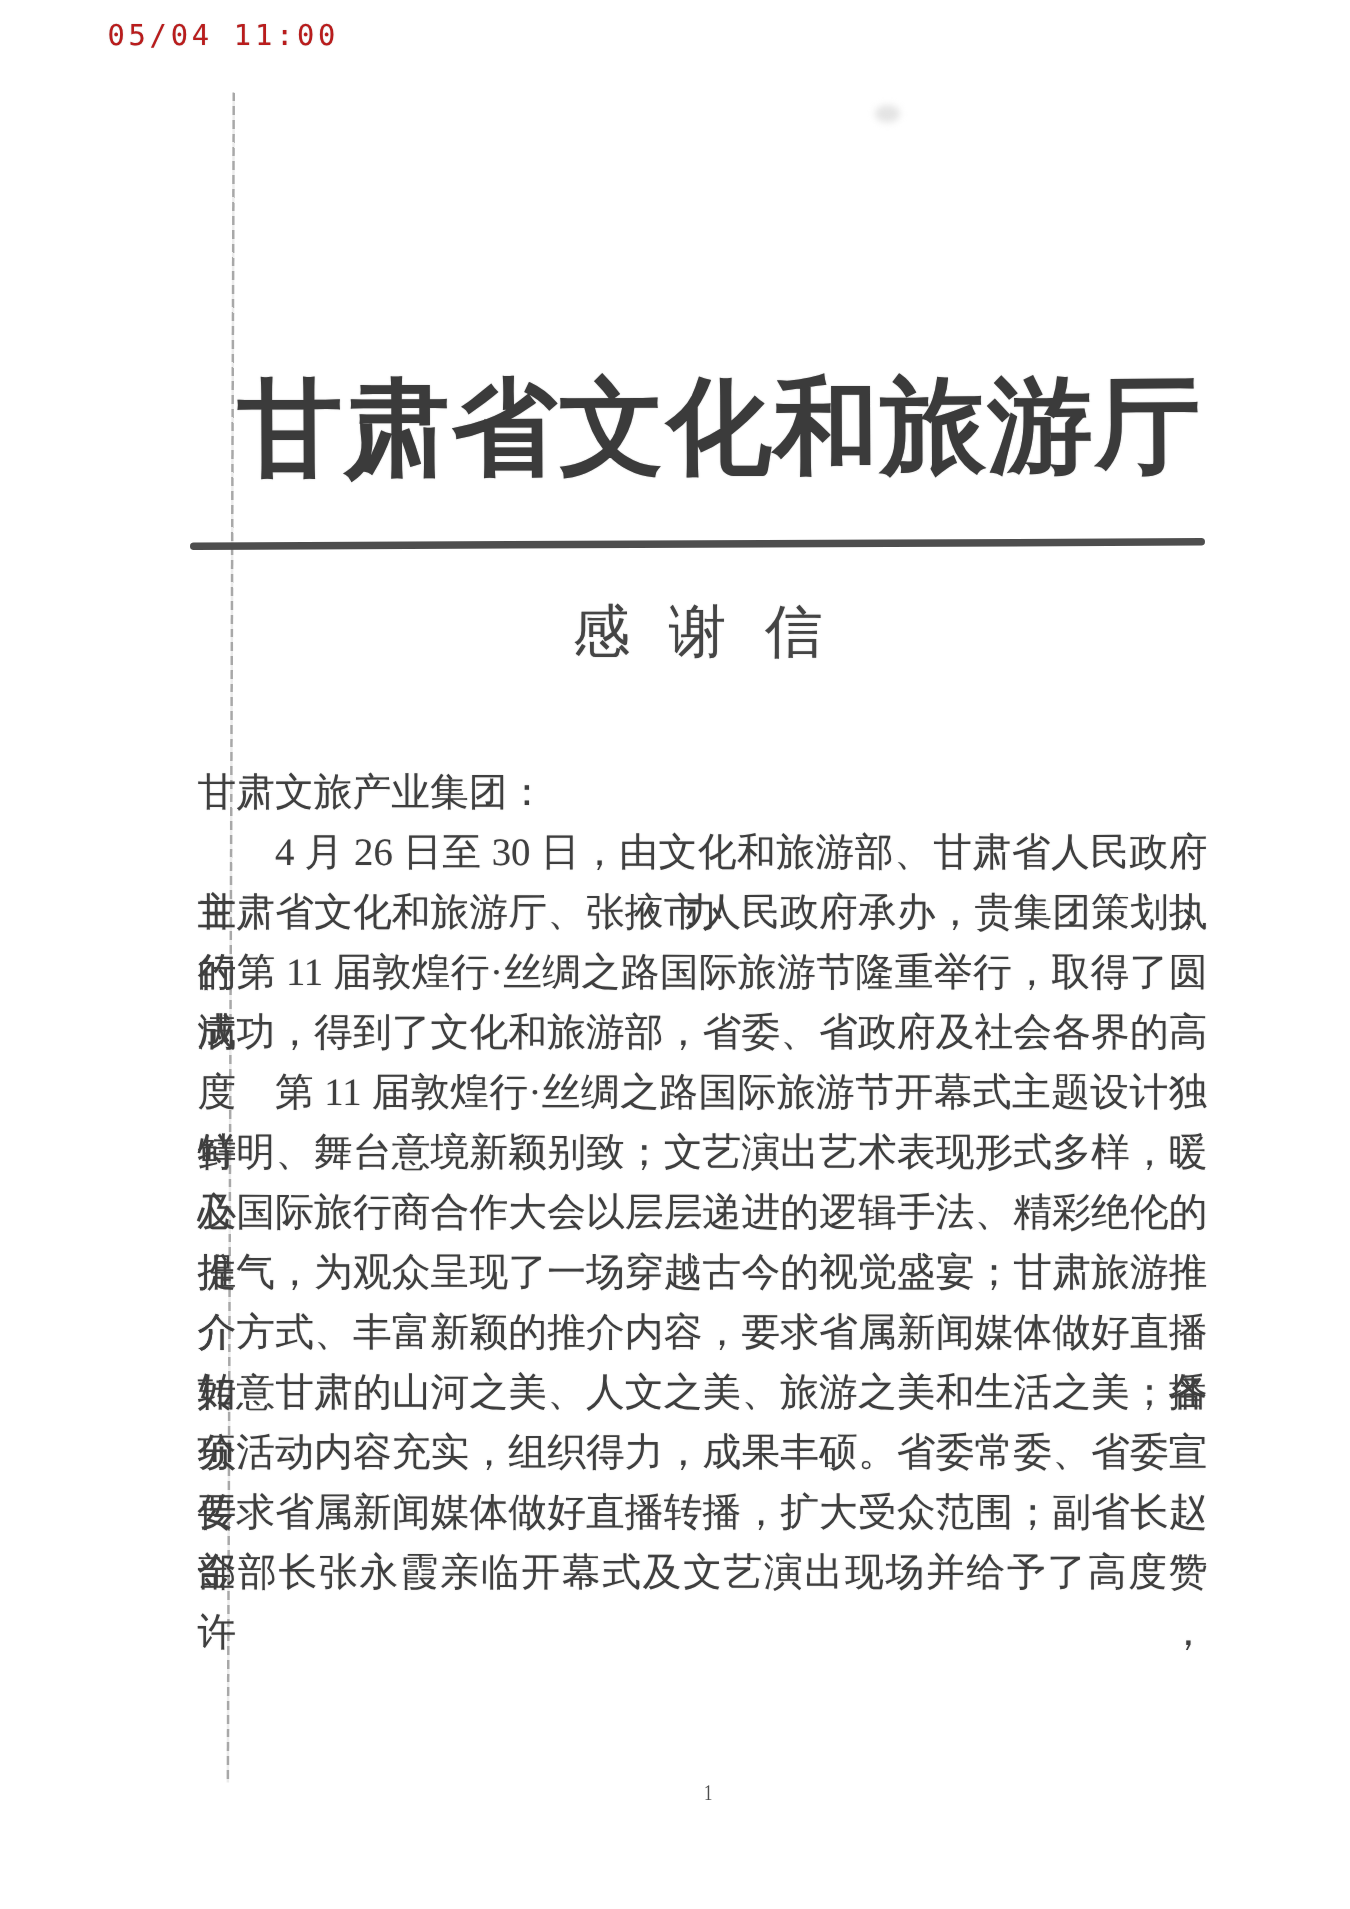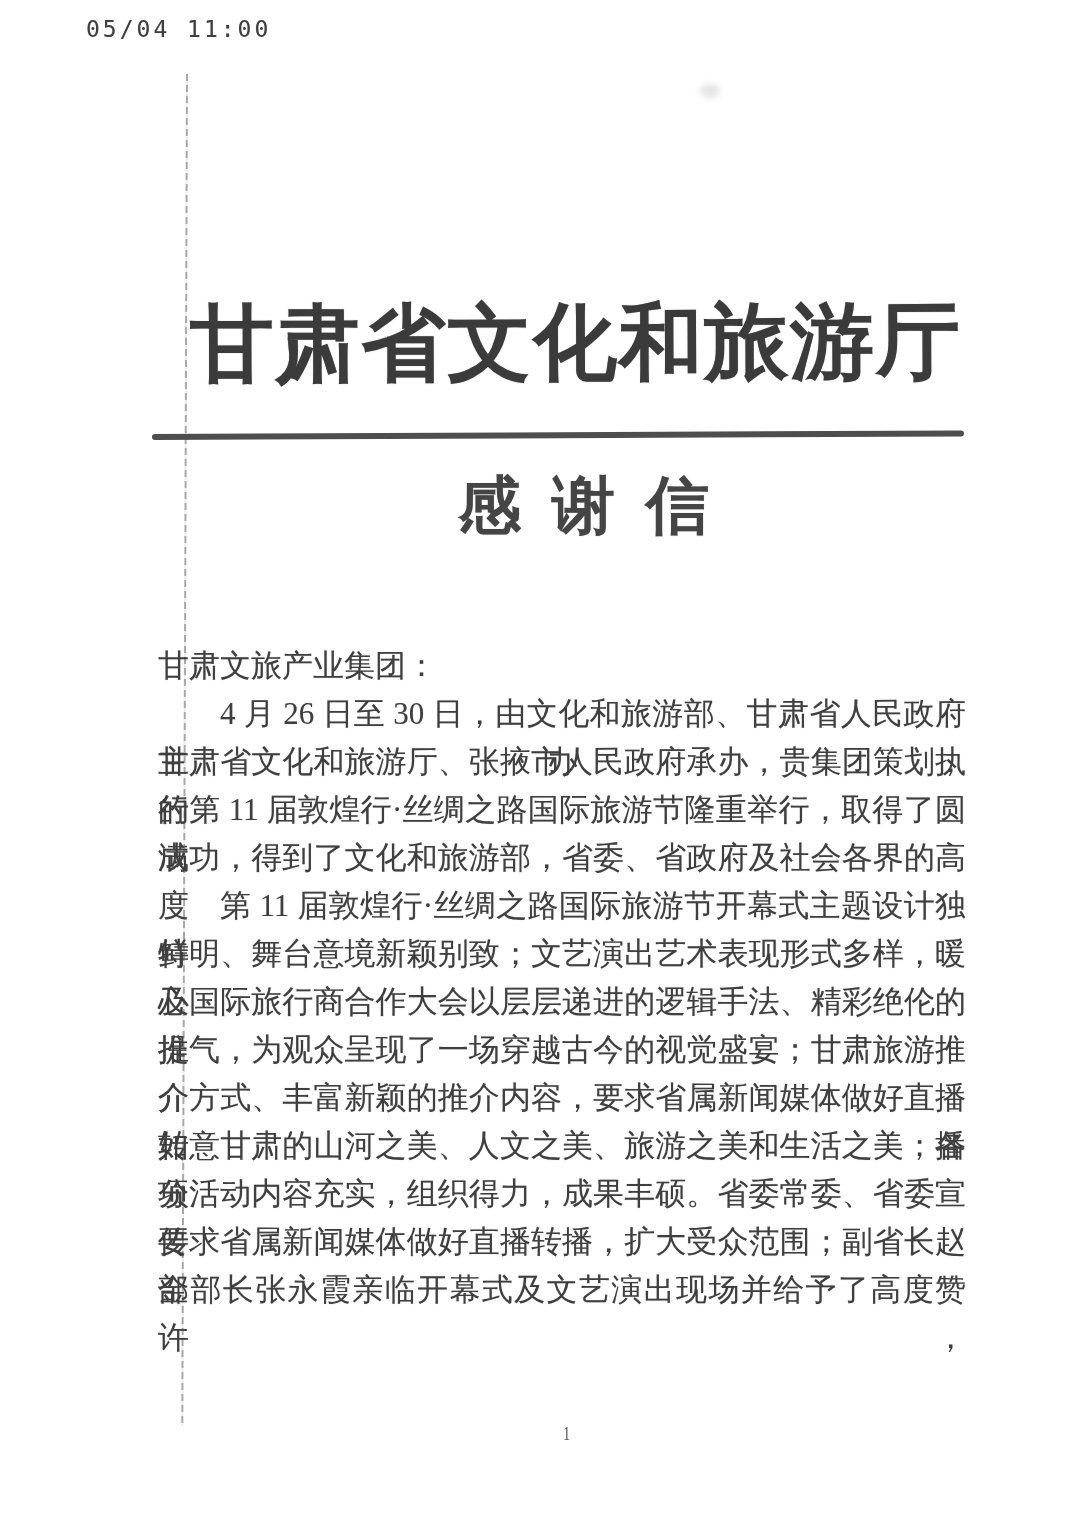--- a/index.html
+++ b/index.html
@@ -12,21 +12,21 @@
   }
   .page{
     position:absolute;inset:0;
     background:#ffffff;
   }
   
   .fax-timestamp{
     position:absolute;left:86px;top:16px;
     font-family:"DejaVu Sans Mono",monospace;
     font-size:23px;letter-spacing:3px;
-    color:#404040;
+    color:#b91c1c;
     text-shadow:0 0 1px rgba(170,170,170,.7);
     white-space:nowrap;
   }
   
   .scan-vline{
     position:absolute;left:186px;top:74px;
     width:2px;height:1352px;
     background:repeating-linear-gradient(
       to bottom,
       rgba(110,110,110,.60) 0px, rgba(110,110,110,.60) 7px,
@@ -57,38 +57,38 @@
   .letterhead-rule{
     position:absolute;left:152px;top:434px;
     width:812px;height:6px;
     background:#4e4e4e;border-radius:3px;
     transform:rotate(-0.25deg);
     transform-origin:left center;
   }
   
   .letter-title{
     position:absolute;left:458px;top:480px;
-    font-size:63px;line-height:52px;font-weight:700;
+    font-size:46px;line-height:52px;font-weight:400;
     color:#454545;letter-spacing:31px;
     text-shadow:0 0 1px rgba(70,70,70,.45);
     white-space:nowrap;
   }
   
   .letter-body{
     position:absolute;left:158px;top:610px;width:808px;
     font-size:31px;color:#3f3f3f;
     text-shadow:0 0 1px rgba(70,70,70,.35);
   }
   .line{
     line-height:48px;height:48px;
     text-align:justify;text-align-last:justify;
     text-justify:inter-character;
     white-space:normal;
   }
-  .line.nofill{text-align:left;text-align-last:left;margin-top:32px;}
+  .line.nofill{text-align:left;text-align-last:left;}
   .line.indent{text-indent:62px;}
   
   .page-number{
     position:absolute;left:562px;top:1424px;
     font-size:18px;color:#4d4d4d;
     font-family:"Liberation Serif",serif;
     transform:scaleX(.75);
   }
 </style>
 </head>

